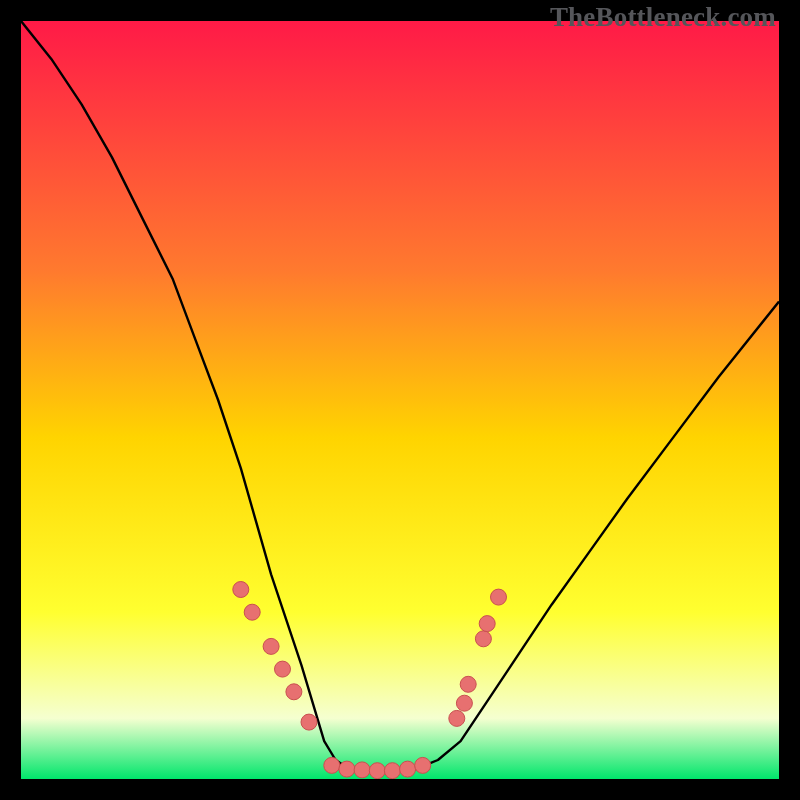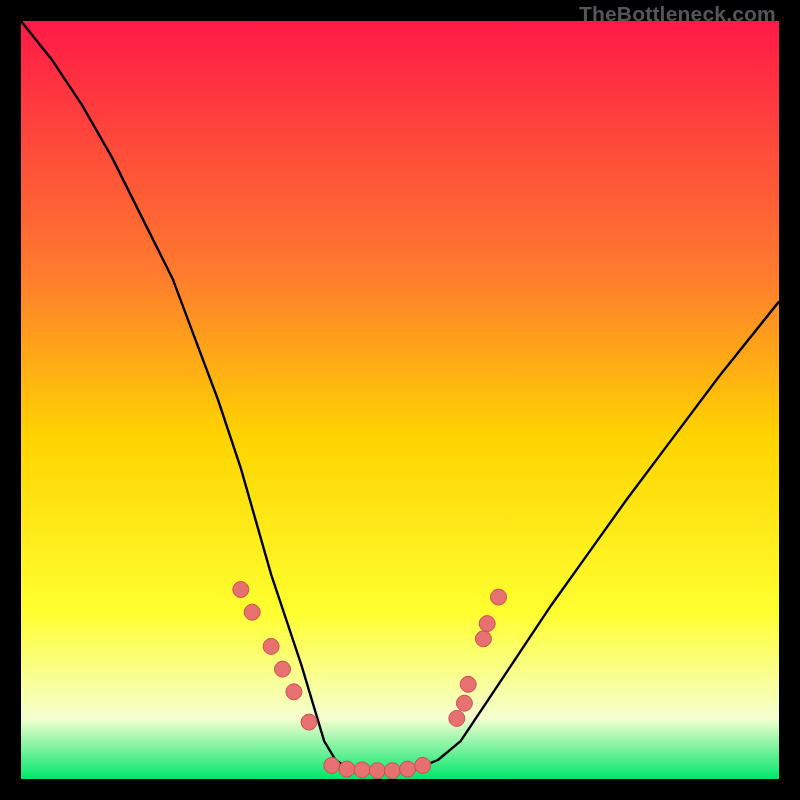--- a/index.html
+++ b/index.html
@@ -22,22 +22,22 @@
     position: absolute;
     left: 0;
     top: 0;
     width: 758px;
     height: 758px;
   }
   .watermark {
     position: absolute;
     top: 2px;
     right: 24px;
-    font-family: Liberation Sans, sans-serif;
-    font-size: 21px;
+    font-family: Liberation Serif, serif;
+    font-size: 27px;
     font-weight: bold;
     color: #55565a;
     letter-spacing: 0.2px;
   }
   svg { display: block; }
 </style>
 </head>
 <body>
 
 <div class="frame">

